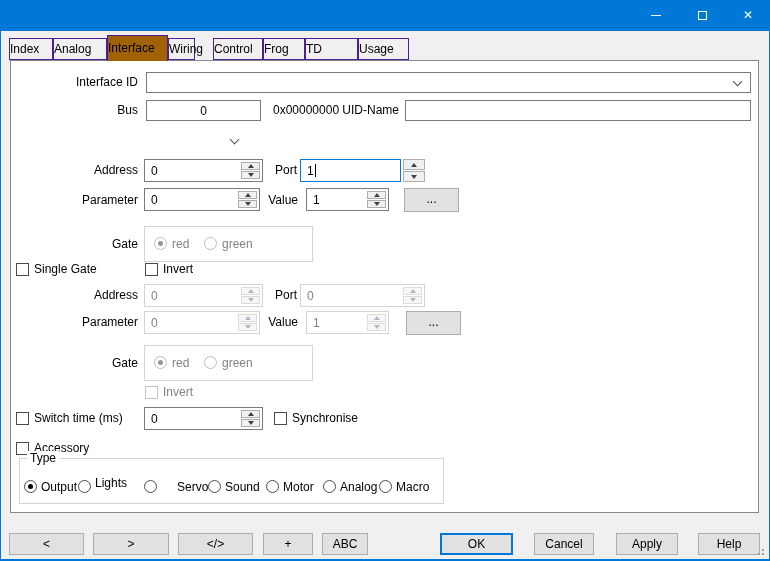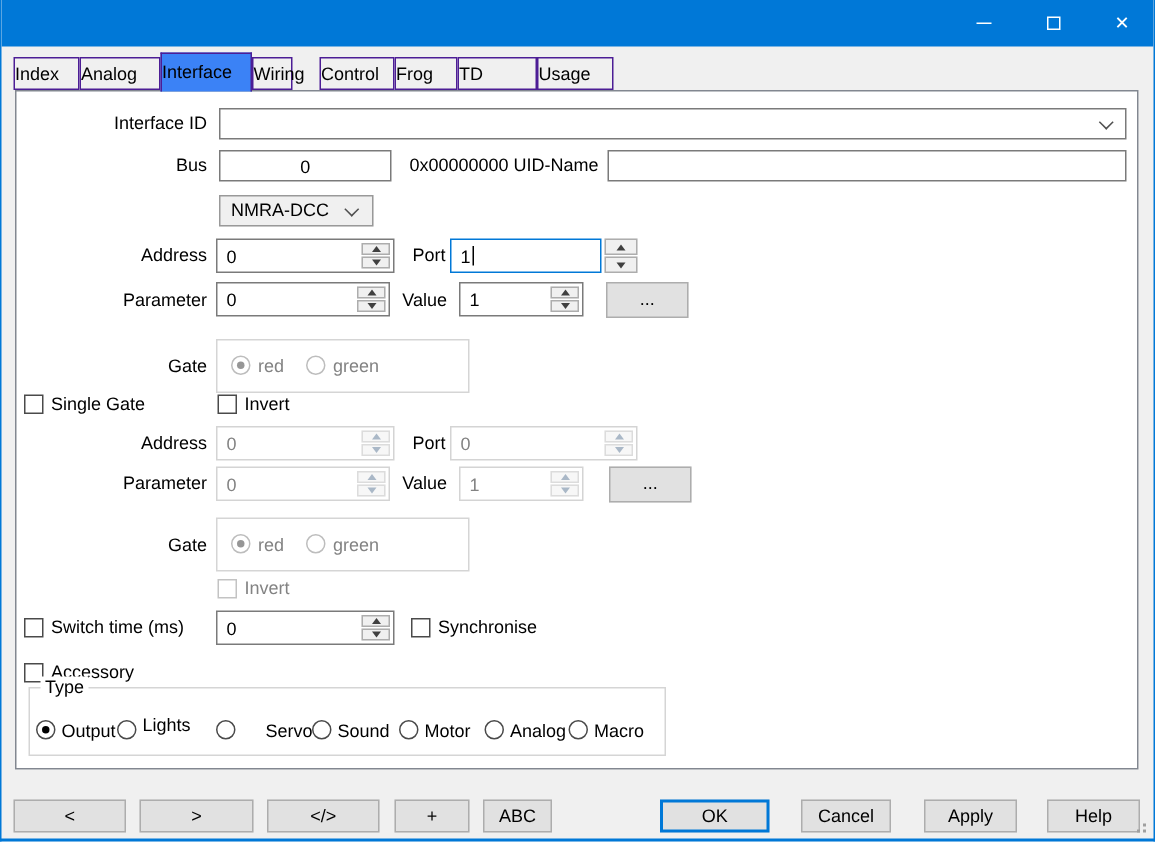--- a/index.html
+++ b/index.html
@@ -7,21 +7,21 @@
   .win{position:relative;width:770px;height:561px;background:#f0f0f0;color:#000;
        font-size:12px;border-left:1px solid #0078d7;border-right:1px solid #0078d7;
        border-bottom:2px solid #0078d7;overflow:hidden}
   .titlebar{position:absolute;left:0;top:0;width:100%;height:31px;background:#0078d7}
   .title{position:absolute;left:17px;top:0;line-height:31px;color:#fff;white-space:nowrap}
   .wbtn{position:absolute;top:0;width:46px;height:31px;color:#fff;text-align:center;line-height:31px;font-size:12px}
   .wbtn .mini{display:inline-block;width:10px;height:1px;background:#fff;vertical-align:middle}
   .wbtn .maxi{display:inline-block;width:9px;height:9px;border:1px solid #fff;vertical-align:middle}
   .tab{position:absolute;top:38px;height:22px;background:#f0f0f0;border:1px solid #4c1d95;
        text-align:left;line-height:20px;z-index:2}
-  .tab.active{top:35px;height:26px;background:#3b82f6;border-bottom:none;line-height:24px;z-index:4}
+  .tab.active{top:35px;height:26px;background:#a16207;border-bottom:none;line-height:24px;z-index:4}
   .panel{position:absolute;left:9px;top:60px;width:749px;height:453px;background:#fff;border:1px solid #828790;z-index:1}
   .lb{position:absolute;white-space:nowrap;height:15px;line-height:15px;z-index:2}
   .rt{text-align:right}
   .gray{color:#838383}
   .tf{position:absolute;background:#fff;border:1px solid #7a7a7a;z-index:2}
   .chev{position:absolute;width:7px;height:7px;border-right:1px solid #505050;border-bottom:1px solid #505050;
         transform:rotate(45deg);z-index:3}
   .combo{position:absolute;background:#f0f0f0;border:1px solid #999;z-index:2;line-height:19px;padding-left:7px}
   .spin{position:absolute;background:#fff;border:1px solid #7a7a7a;z-index:2}
   .spin .v{position:absolute;left:6px;top:0;bottom:0;display:flex;align-items:center}
@@ -83,23 +83,20 @@
     <span class="v">
         <span>0</span>
       </span>
   </div>
   <div class="lb" style="left:272px;top:103px">0x00000000</div>
   <div class="lb rt" style="left:300px;top:103px;width:98px">UID-Name</div>
   <div class="tf" style="left:404px;top:100px;width:346px;height:21px">
     <span></span>
   </div>
 
-  <div class="combo" style="left:145px;top:130px;width:103px;height:21px">
-    <span>NMRA-DCC</span>
-  </div>
   <span class="chev" style="left:230px;top:136px"></span>
 
   <div class="lb rt" style="left:20px;top:163px;width:117px">Address</div>
   <div class="spin" style="left:143px;top:159px;width:119px;height:23px">
     <span class="v">
         <span>0</span>
       </span>
     <span class="sbtns">
       <span class="sb">
           <i class="tu"></i>

